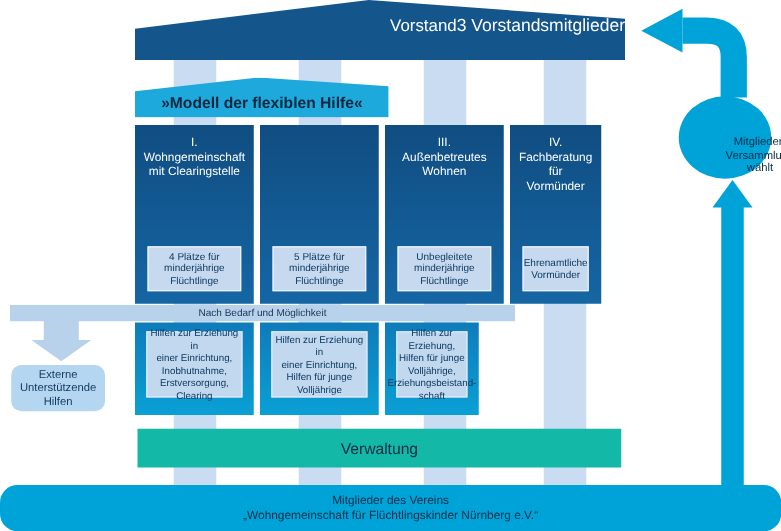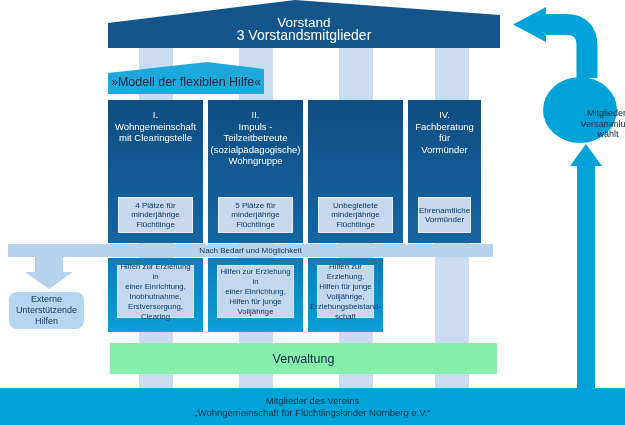--- a/index.html
+++ b/index.html
@@ -10,32 +10,32 @@
   }
   .pre{white-space:pre-line;}
 
   
   .pillar{position:absolute;top:44px;height:344px;width:34px;background:#c9dcf1;}
 
   
   .pediment{
     position:absolute;left:108px;top:0;width:392px;height:48px;background:#14568c;
     clip-path:polygon(0 23px,187px 0,100% 15px,100% 100%,0 100%);
-    display:flex;flex-direction:column;justify-content:flex-end;align-items:center;
+    display:flex;justify-content:flex-end;align-items:center;
     color:#fff;text-align:center;padding-bottom:7px;box-sizing:border-box;
   }
   .pediment-title{font-size:13.5px;line-height:15px;}
   .pediment-sub{font-size:14px;line-height:11px;}
 
   
   .banner{
-    position:absolute;left:108px;top:62px;width:156px;height:32px;background:#1ea9dc;
+    position:absolute;left:108px;top:62px;width:203px;height:32px;background:#1ea9dc;
     clip-path:polygon(0 11px,99px 0,100% 7px,100% 100%,0 100%);
     display:flex;align-items:flex-end;justify-content:center;
-    font-size:12.5px;font-weight:normal;color:#08273f;padding-bottom:5px;box-sizing:border-box;
+    font-size:12.5px;font-weight:bold;color:#08273f;padding-bottom:5px;box-sizing:border-box;
   }
 
   
   .col{
     position:absolute;top:100px;height:143px;
     background:linear-gradient(180deg,#104d81 0%,#1566a4 100%);
     color:#fff;text-align:center;
   }
   .col-title{
     position:absolute;left:2px;right:2px;top:9px;
@@ -43,21 +43,21 @@
   }
   .capacity{
     position:absolute;left:10px;right:10px;bottom:10px;height:36px;
     background:#c7d9ee;border:1px solid #e9f1fa;box-sizing:border-box;
     color:#0d3a63;font-size:8px;line-height:9.5px;
     display:flex;align-items:center;justify-content:center;text-align:center;
   }
 
   
   .band{
-    position:absolute;left:8px;top:244px;width:485px;height:13px;background:#b9d2ec;
+    position:absolute;left:8px;top:244px;width:404px;height:13px;background:#b9d2ec;
     font-size:8px;line-height:13px;text-align:center;color:#15324f;
   }
   .band-stem{position:absolute;left:35px;top:256px;width:28px;height:17px;background:#b9d2ec;}
   .band-arrowhead{
     position:absolute;left:25px;top:272px;width:0;height:0;
     border-left:24px solid transparent;border-right:24px solid transparent;
     border-top:17px solid #b9d2ec;
   }
   .external-box{
     position:absolute;left:9px;top:292px;width:75px;height:37px;background:#b4d6f1;
@@ -72,28 +72,28 @@
   }
   .svc-inner{
     position:absolute;left:9px;right:9px;top:7px;bottom:14px;
     background:#c2d8ee;border:1px solid #dcebf8;box-sizing:border-box;
     color:#0d3a63;font-size:7.8px;line-height:10px;
     display:flex;align-items:center;justify-content:center;text-align:center;
   }
 
   
   .admin-bar{
-    position:absolute;left:110px;top:343px;width:387px;height:31px;background:#86efac;
+    position:absolute;left:110px;top:343px;width:387px;height:31px;background:#14b8a6;
     display:flex;align-items:center;justify-content:center;
     font-size:12.5px;color:#0b2b44;
   }
   .members-bar{
     position:absolute;left:0;top:388px;width:625px;height:37px;background:#00a3d7;
     display:flex;align-items:center;justify-content:center;text-align:center;
-    font-size:9.5px;line-height:12px;color:#0b2d4a;
+    font-size:9.5px;line-height:12px;color:#0b2d4a;border-radius:14px;
   }
 
   
   .loop-svg{position:absolute;left:0;top:0;width:625px;height:425px;pointer-events:none;}
   .assembly-label{
     position:absolute;left:543px;top:108px;width:74px;text-align:center;
     font-size:9px;line-height:10.5px;color:#0a2c49;padding-left:28px;
   }
 </style>
 </head>
@@ -122,30 +122,28 @@
 
   <div class="col" style="left:108px;width:95px">
     <div class="col-title pre">I.
 Wohngemeinschaft
 mit Clearingstelle</div>
     <div class="capacity pre">4 Plätze für
 minderjährige
 Flüchtlinge</div>
   </div>
   <div class="col" style="left:208px;width:95px">
-    <div class="col-title pre">II.
-Impuls -
-Teilzeitbetreute
-(sozialpädagogische)
-Wohngruppe</div>
     <div class="capacity pre">5 Plätze für
 minderjährige
 Flüchtlinge</div>
   </div>
   <div class="col" style="left:308px;width:95px">
+    <div class="col-title pre">III.
+Außenbetreutes
+Wohnen</div>
     <div class="capacity pre">Unbegleitete
 minderjährige
 Flüchtlinge</div>
   </div>
   <div class="col" style="left:408px;width:73px">
     <div class="col-title pre">IV.
 Fachberatung für
 Vormünder</div>
     <div class="capacity pre">Ehrenamtliche
 Vormünder</div>

